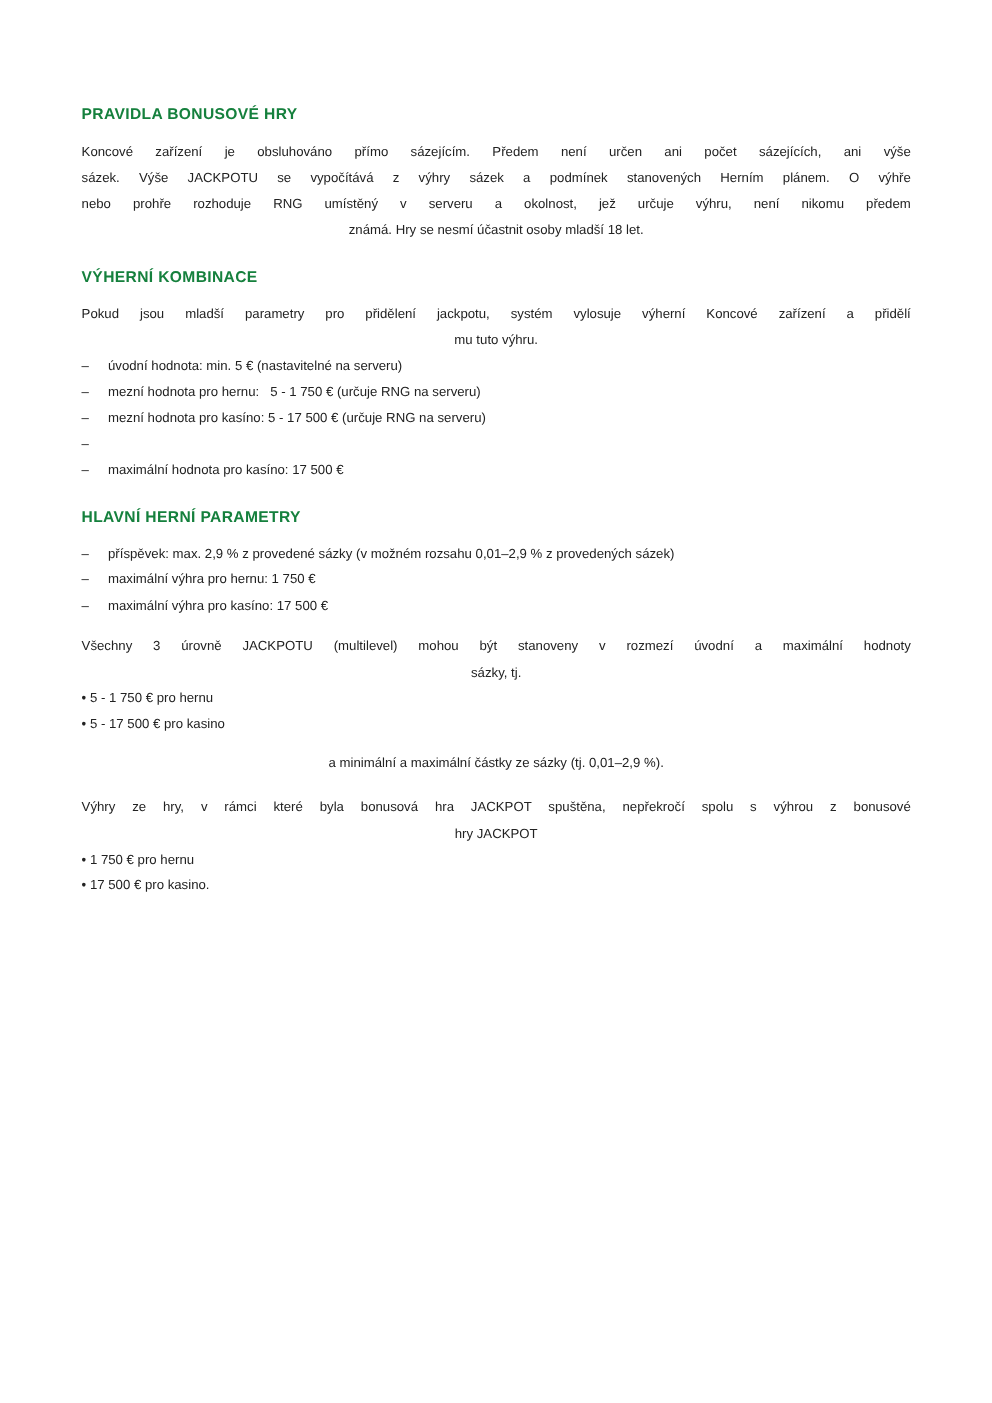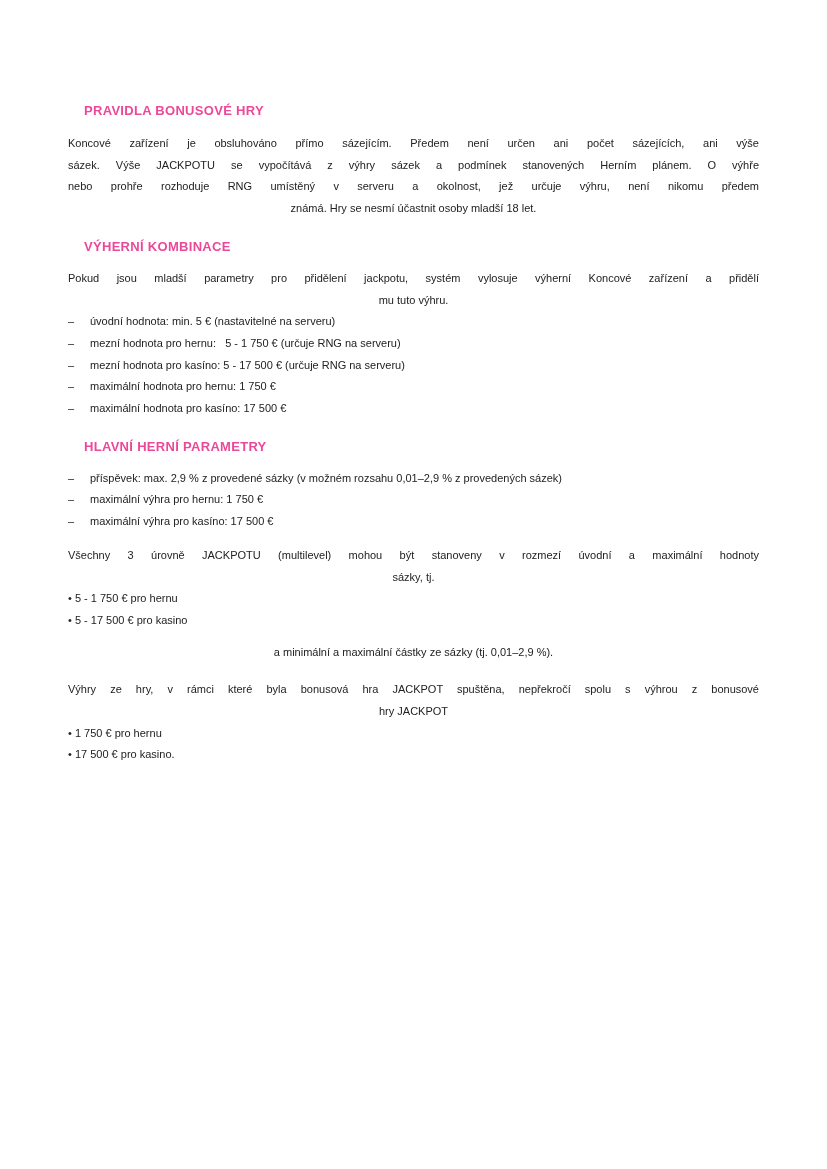--- a/index.html
+++ b/index.html
@@ -14,26 +14,26 @@
     box-sizing: border-box;
     background: #ffffff;
     padding: 86px 68px 40px 68px;
     color: #222222;
     font-family: "Liberation Sans", "DejaVu Sans", sans-serif;
     font-size: 11px;
     line-height: 21.7px;
     overflow: hidden;
   }
   .section-heading {
-    margin: 16px;
+    margin: 0;
     font-size: 13px;
     font-weight: bold;
     line-height: 18px;
     letter-spacing: 0.3px;
-    color: #ec4899;
+    color: #15803d;
     text-align: left;
   }
   .section-heading.first {
     margin-bottom: 13px;
   }
   .section-heading.mid {
     margin-top: 18px;
     margin-bottom: 12px;
   }
   .para {
@@ -102,21 +102,20 @@
     <li class="dash-item">
       <span class="dash-marker">–</span>
       <span class="dash-text">mezní hodnota pro hernu:   5 - 1 750 € (určuje RNG na serveru)</span>
     </li>
     <li class="dash-item">
       <span class="dash-marker">–</span>
       <span class="dash-text">mezní hodnota pro kasíno: 5 - 17 500 € (určuje RNG na serveru)</span>
     </li>
     <li class="dash-item">
       <span class="dash-marker">–</span>
-      <span class="dash-text">maximální hodnota pro hernu: 1 750 €</span>
     </li>
     <li class="dash-item">
       <span class="dash-marker">–</span>
       <span class="dash-text">maximální hodnota pro kasíno: 17 500 €</span>
     </li>
   </ul>
 
   <h2 class="section-heading mid">HLAVNÍ HERNÍ PARAMETRY</h2>
   <ul class="dash-list">
     <li class="dash-item">

